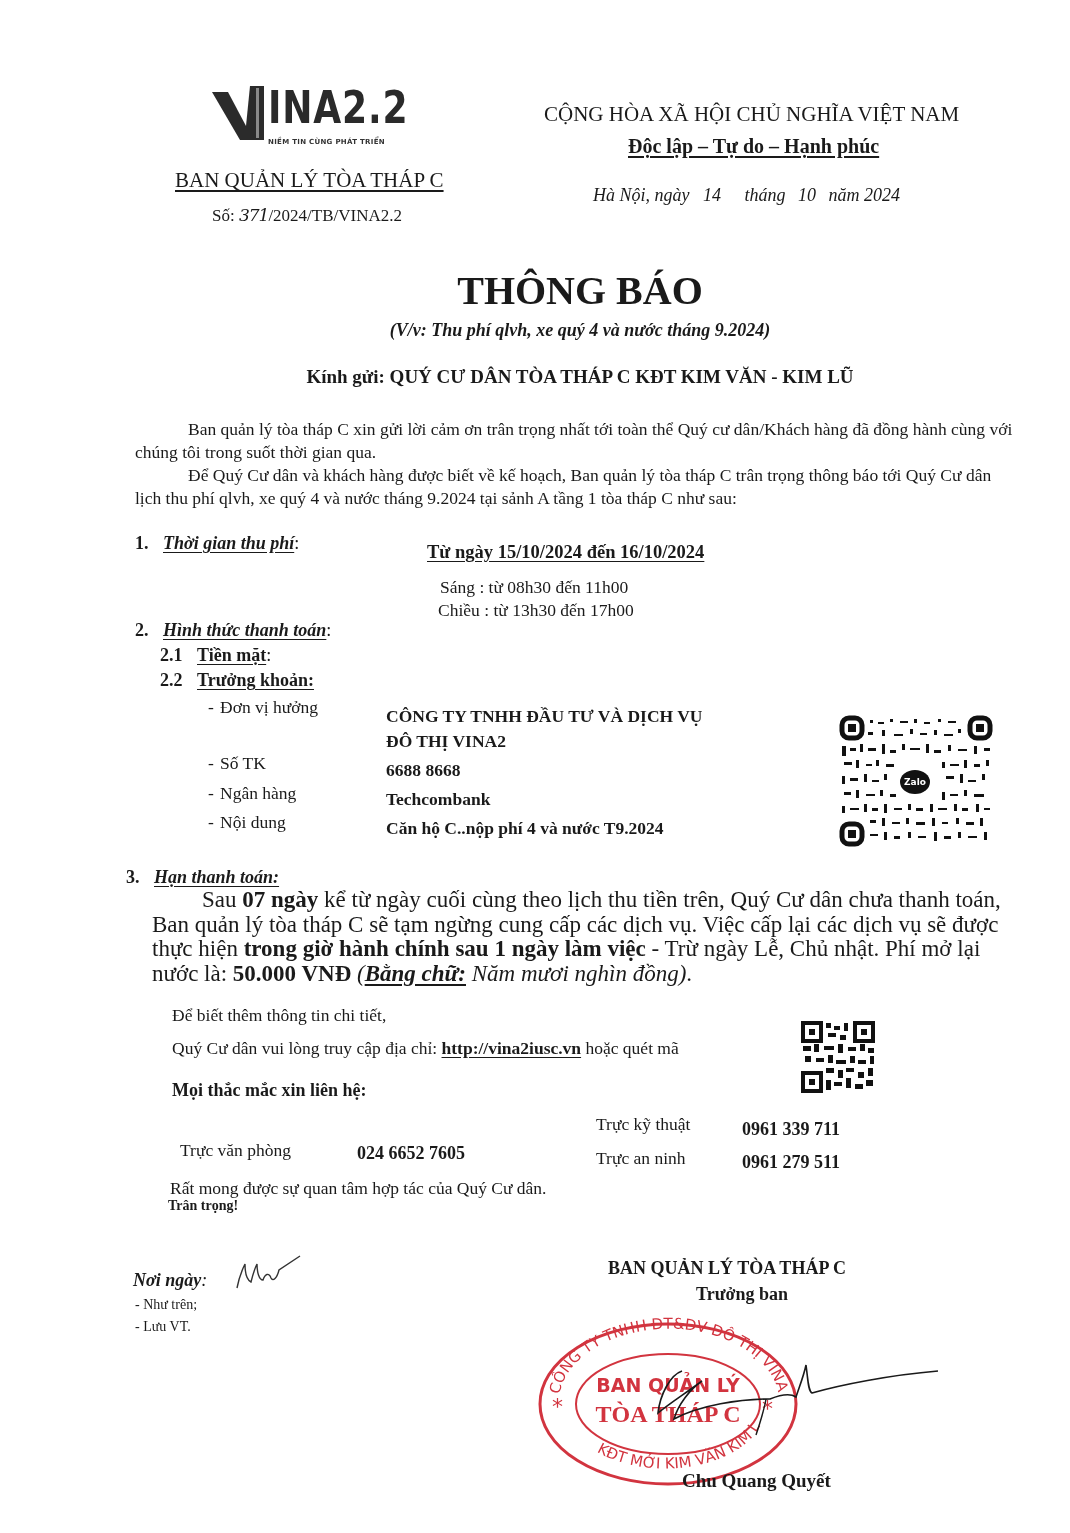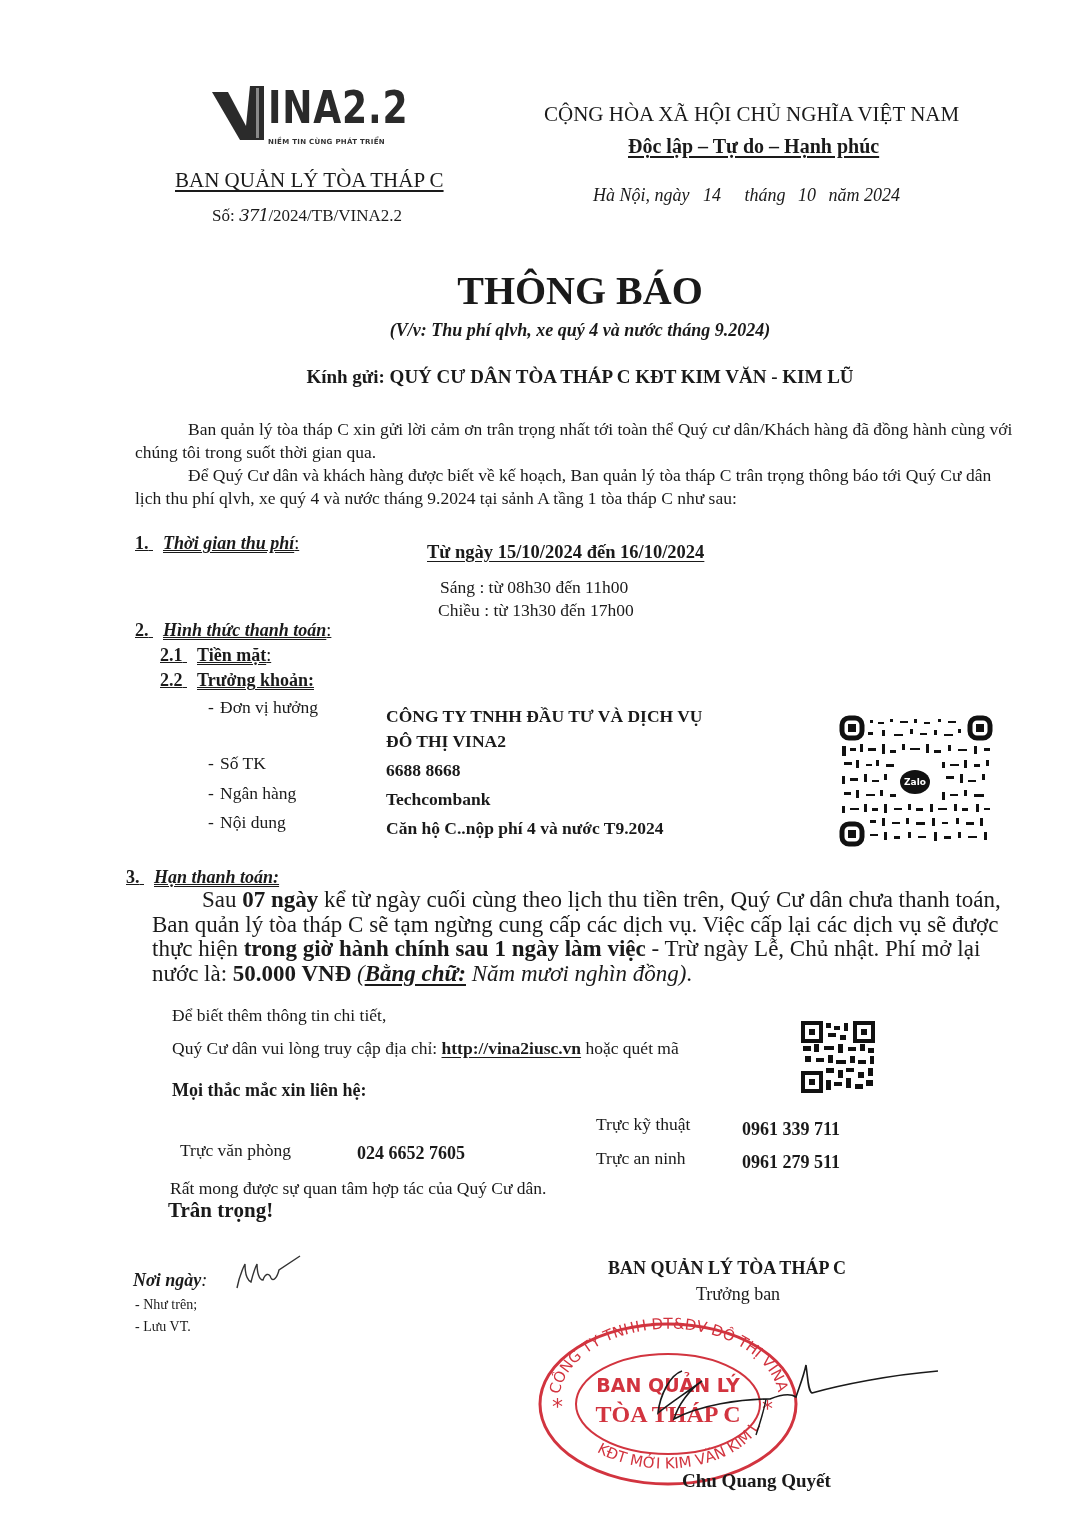--- a/index.html
+++ b/index.html
@@ -28,21 +28,21 @@
     .date-line span { display: inline-block; }
 
     .title { left: 0; width: 1160px; top: 267px; text-align: center; font-size: 40px; font-weight: bold; }
     .subject { left: 0; width: 1160px; top: 320px; text-align: center; font-size: 18px; font-weight: bold; font-style: italic; }
     .recipient { left: 0; width: 1160px; top: 366px; text-align: center; font-size: 19px; font-weight: bold; }
 
     .para { font-size: 17.5px; line-height: 23px; font-family: Liberation Serif, serif; }
     .p1 { left: 135px; top: 418px; width: 880px; white-space: normal; text-indent: 53px; }
     .p2 { left: 135px; top: 464px; width: 880px; white-space: normal; text-indent: 53px; }
 
-    .sec { font-size: 18px; text-decoration: underline; }
+    .sec { font-size: 18px; }
     .s1 { left: 135px; top: 533px; }
     .s1-val { left: 427px; top: 542px; font-size: 18.5px; }
     .s1-am { left: 440px; top: 577px; font-size: 17.5px; }
     .s1-pm { left: 438px; top: 600px; font-size: 17.5px; }
     .s2 { left: 135px; top: 620px; }
     .s21 { left: 160px; top: 645px; }
     .s22 { left: 160px; top: 670px; }
 
     .bank-row { font-size: 17.5px; }
     .bank-dash { left: 208px; }
@@ -57,29 +57,29 @@
 
     .info1 { left: 172px; top: 1005px; font-size: 17.5px; }
     .info2 { left: 172px; top: 1038px; font-size: 17.5px; }
     .qr-web { left: 800px; top: 1020px; width: 76px; height: 74px; }
     .contact-hd { left: 172px; top: 1080px; font-size: 18px; font-weight: bold; }
 
     .c-lbl { font-size: 17.5px; }
     .c-val { font-size: 18px; font-weight: bold; }
 
     .closing { left: 170px; top: 1178px; font-size: 17.5px; }
-    .regards { left: 168px; top: 1198px; font-size: 21px; font-weight: bold; }
+    .regards { left: 168px; top: 1198px; font-size: 14px; font-weight: bold; }
 
     .recv-hd { left: 133px; top: 1270px; font-size: 18px; font-weight: bold; font-style: italic; }
     .recv-1 { left: 135px; top: 1297px; font-size: 14px; }
     .recv-2 { left: 135px; top: 1319px; font-size: 14px; }
     .initials { left: 225px; top: 1250px; }
 
     .sign-org { left: 608px; top: 1258px; font-size: 18px; font-weight: bold; }
-    .sign-role { left: 696px; top: 1284px; font-size: 18px; font-weight: normal; }
+    .sign-role { left: 696px; top: 1284px; font-size: 18px; font-weight: bold; }
     .stamp { left: 530px; top: 1312px; width: 270px; height: 180px; }
     .signature { left: 640px; top: 1355px; }
     .signer { left: 682px; top: 1470px; font-size: 19px; font-weight: bold; }
   </style>
 </head>
 <body>
 
 <div class="abs logo">
   <svg class="logo-v" width="56" height="56" viewBox="0 0 56 56">
     <polygon points="0,6 16,6 34,40 34,54 28,54" fill="#2b2b2b"></polygon>

